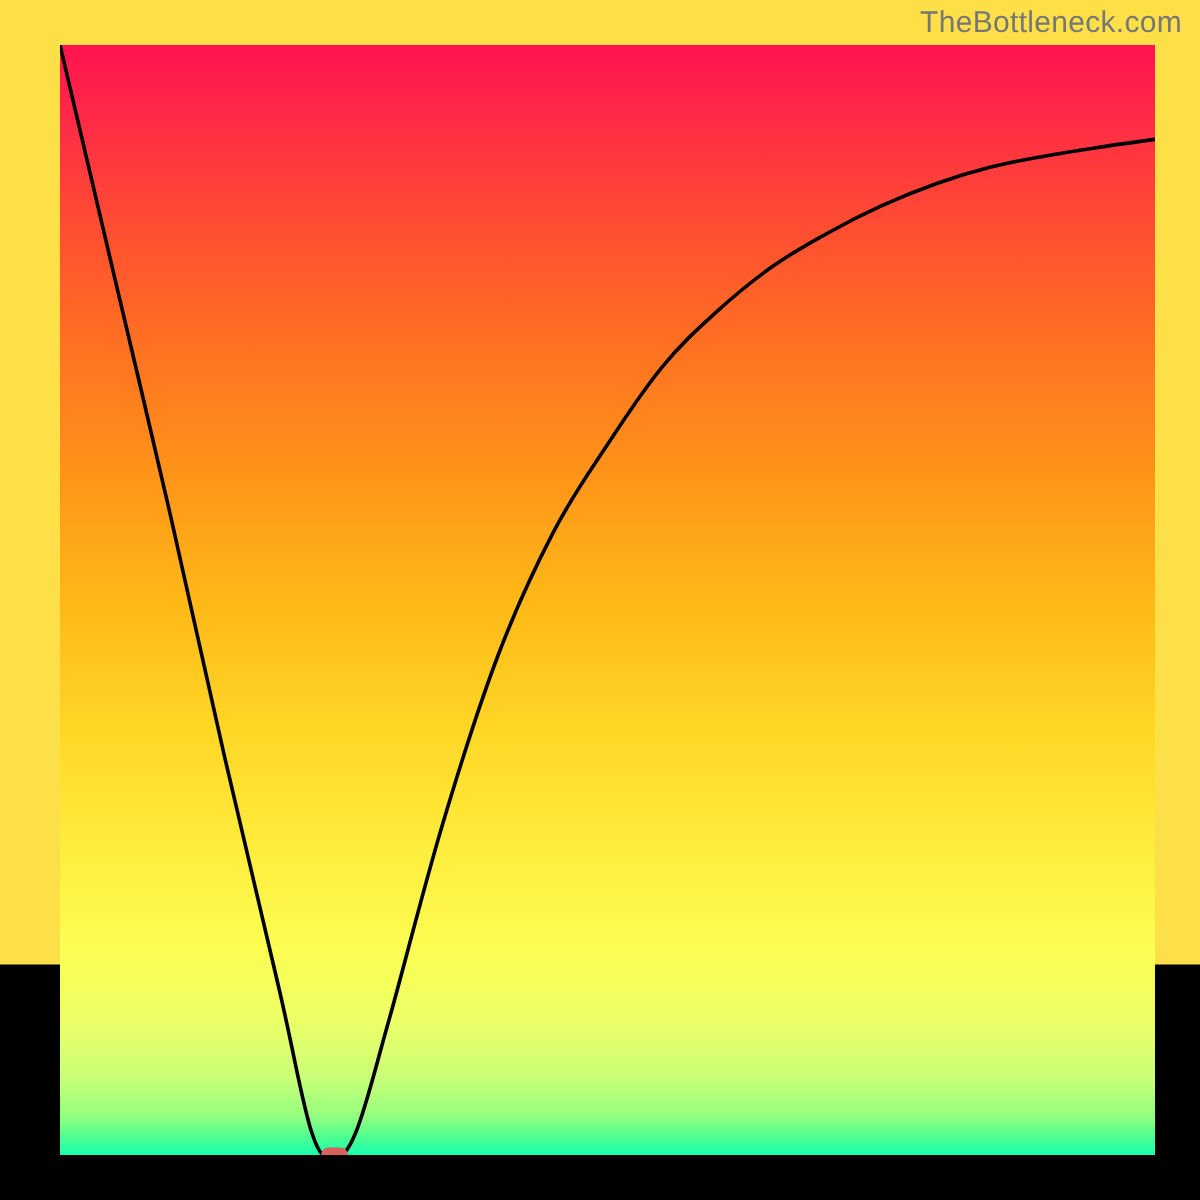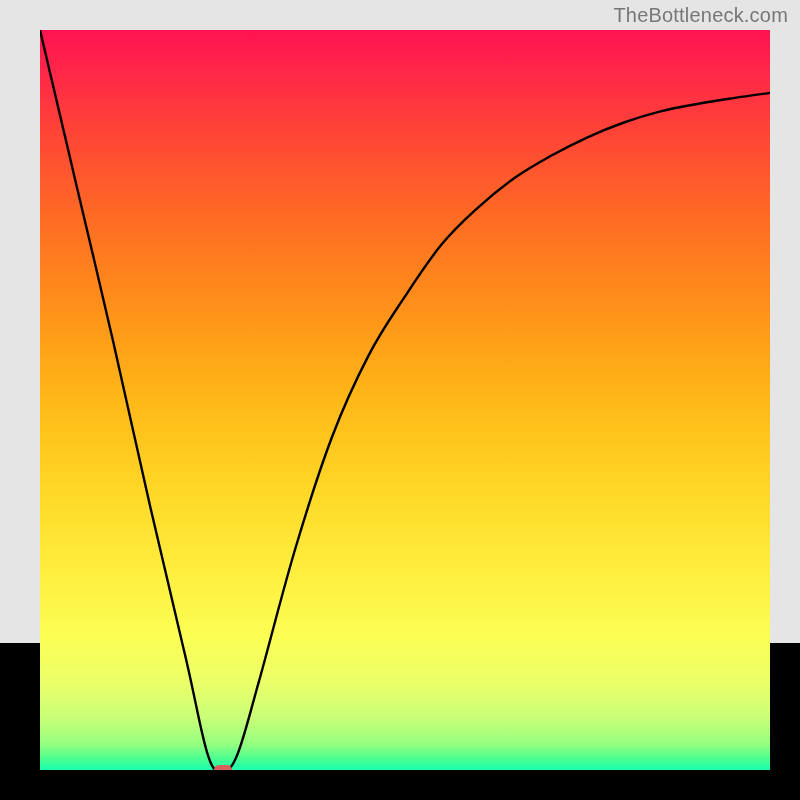--- a/index.html
+++ b/index.html
@@ -8,21 +8,21 @@
     width: 800px;
     height: 800px;
     overflow: hidden;
     background: #000;
     font-family: Arial, Helvetica, sans-serif;
   }
   .frame {
     position: relative;
     width: 800px;
     height: 643px;
-    background: #e5e5e5;
+    background: #fde047;
     box-sizing: border-box;
     text-decoration: underline;
   }
   .plot {
     position: absolute;
     left: 40px;
     top: 30px;
     width: 730px;
     height: 740px;
     overflow: hidden;

